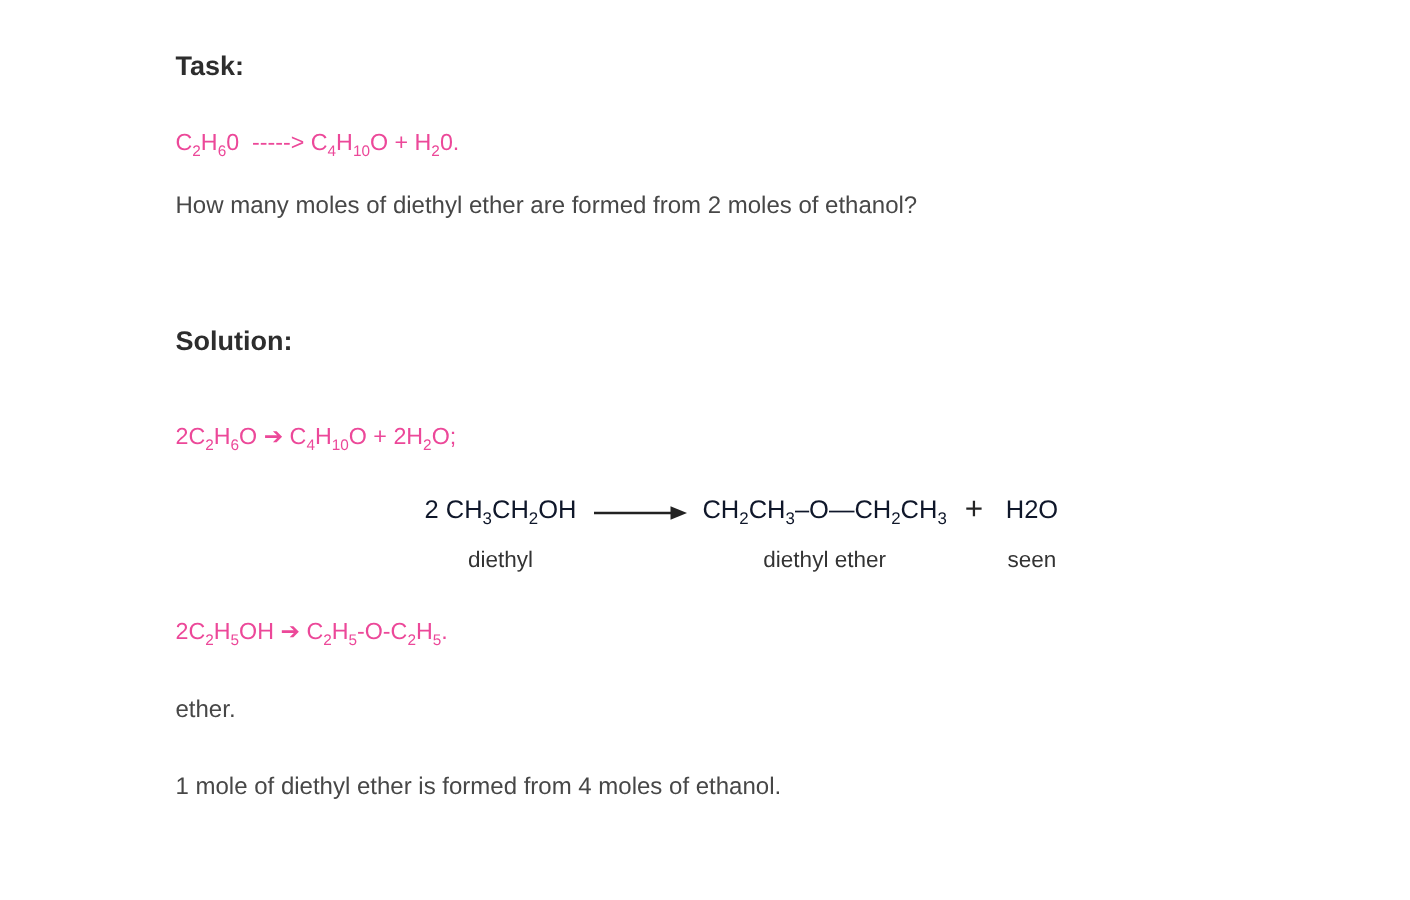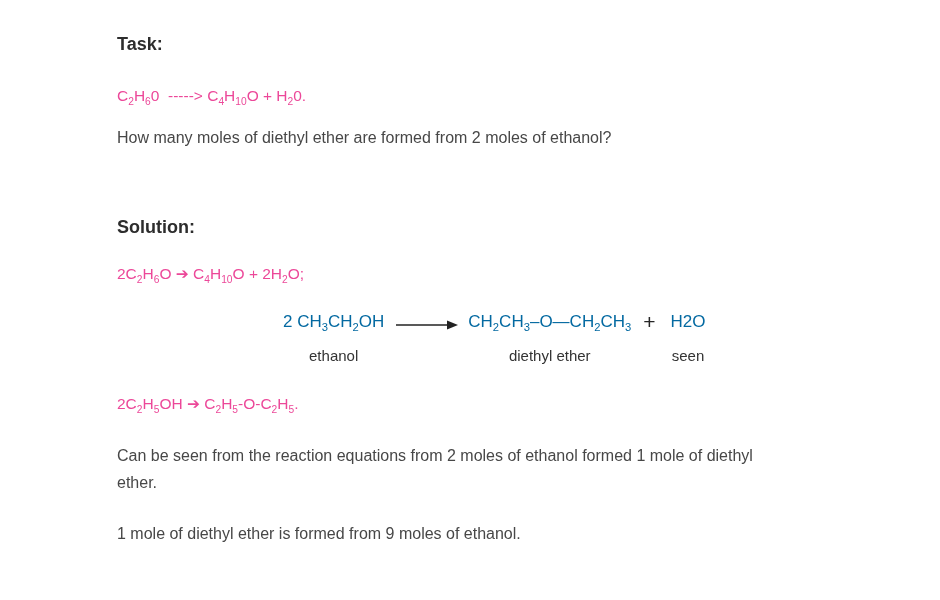--- a/index.html
+++ b/index.html
@@ -9,24 +9,24 @@
     padding:33px 70px 0 117px;
     font-family:"Liberation Sans","DejaVu Sans",sans-serif;
     color:#474747;font-size:16px;
   }
   .heading{font-size:18px;font-weight:700;color:#2d2d2d;line-height:22px;}
   .chem-line{white-space:pre-wrap;font-size:15.5px;color:#ec4899;line-height:20px;}
   sub{font-size:0.66em;line-height:0;}
   .task-eq{margin-top:31px;}
   .task-q{margin-top:21px;font-size:16px;line-height:21px;}
   .solution-heading{margin-top:68px;}
-  .sol-eq1{margin-top:26px;}
+  .sol-eq1{margin-top:44px;}
   .scheme{margin-top:27px;margin-left:166px;display:flex;align-items:flex-start;color:#262626;}
   .s-col{display:flex;flex-direction:column;align-items:center;}
-  .s-formula{white-space:nowrap;font-size:17px;line-height:22px;color:#0369a1;}
+  .s-formula{white-space:nowrap;font-size:17px;line-height:22px;color:#0f172a;}
   .s-label{margin-top:14px;font-size:15px;color:#333333;}
   .arrow-wrap{margin:6px 10px 0 12px;flex:none;}
   .plus-sign{font-size:21px;line-height:22px;margin:0 15px 0 12px;color:#262626;}
   .sol-eq2{margin-top:30px;}
   .conclusion{margin-top:28px;font-size:16px;line-height:27px;}
   .answer-heading{margin-top:21px;}
   .answer-text{margin-top:27px;font-size:16px;line-height:21px;}
 </style>
 </head>
 <body>
@@ -38,21 +38,21 @@
   <div class="chem-line task-eq">C<sub>2</sub>H<sub>6</sub>0  -----&gt; C<sub>4</sub>H<sub>10</sub>O + H<sub>2</sub>0.</div>
   <div class="task-q">How many moles of diethyl ether are formed from 2 moles of ethanol?</div>
 
   <div class="heading solution-heading">Solution:</div>
 
   <div class="chem-line sol-eq1">2C<sub>2</sub>H<sub>6</sub>O ➔ C<sub>4</sub>H<sub>10</sub>O + 2H<sub>2</sub>O;</div>
 
   <div class="scheme">
     <div class="s-col">
       <div class="s-formula">2 CH<sub>3</sub>CH<sub>2</sub>OH</div>
-      <div class="s-label">ethanol</div>
+      <div class="s-label">diethyl</div>
     </div>
     <div class="arrow-wrap">
       <svg width="62" height="12" viewBox="0 0 62 12">
         <line x1="0" y1="6" x2="52" y2="6" stroke="#222222" stroke-width="1.6"></line>
         <polygon points="51,1.5 62,6 51,10.5" fill="#222222"></polygon>
       </svg>
     </div>
     <div class="s-col">
       <div class="s-formula">CH<sub>2</sub>CH<sub>3</sub>–O—CH<sub>2</sub>CH<sub>3</sub></div>
       <div class="s-label">diethyl ether</div>
@@ -60,20 +60,19 @@
     <div class="plus-sign">+</div>
     <div class="s-col">
       <div class="s-formula">H2O</div>
       <div class="s-label">seen</div>
     </div>
   </div>
 
   <div class="chem-line sol-eq2">2C<sub>2</sub>H<sub>5</sub>OH ➔ C<sub>2</sub>H<sub>5</sub>-O-C<sub>2</sub>H<sub>5</sub>.</div>
 
   <div class="conclusion">
-    <div>Can be seen from the reaction equations from 2 moles of ethanol formed 1 mole of diethyl</div>
     <div>ether.</div>
   </div>
 
 
-  <div class="answer-text">1 mole of diethyl ether is formed from 9 moles of ethanol.</div>
+  <div class="answer-text">1 mole of diethyl ether is formed from 4 moles of ethanol.</div>
 
 </div>
 
 </body></html>

